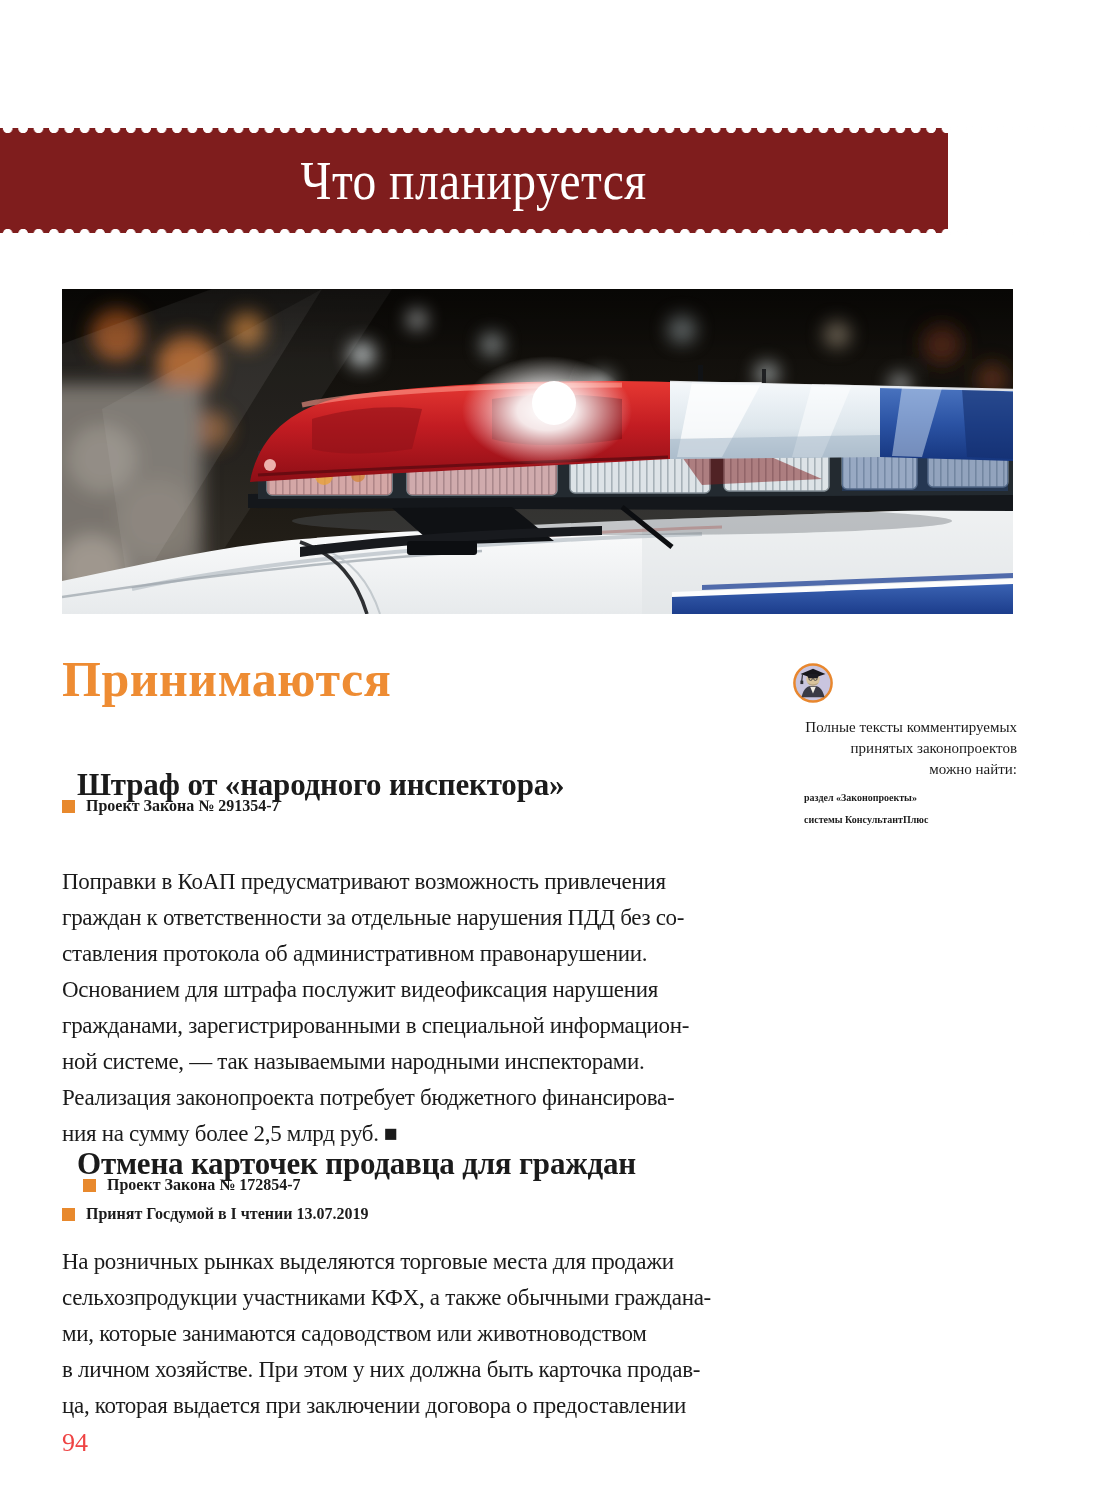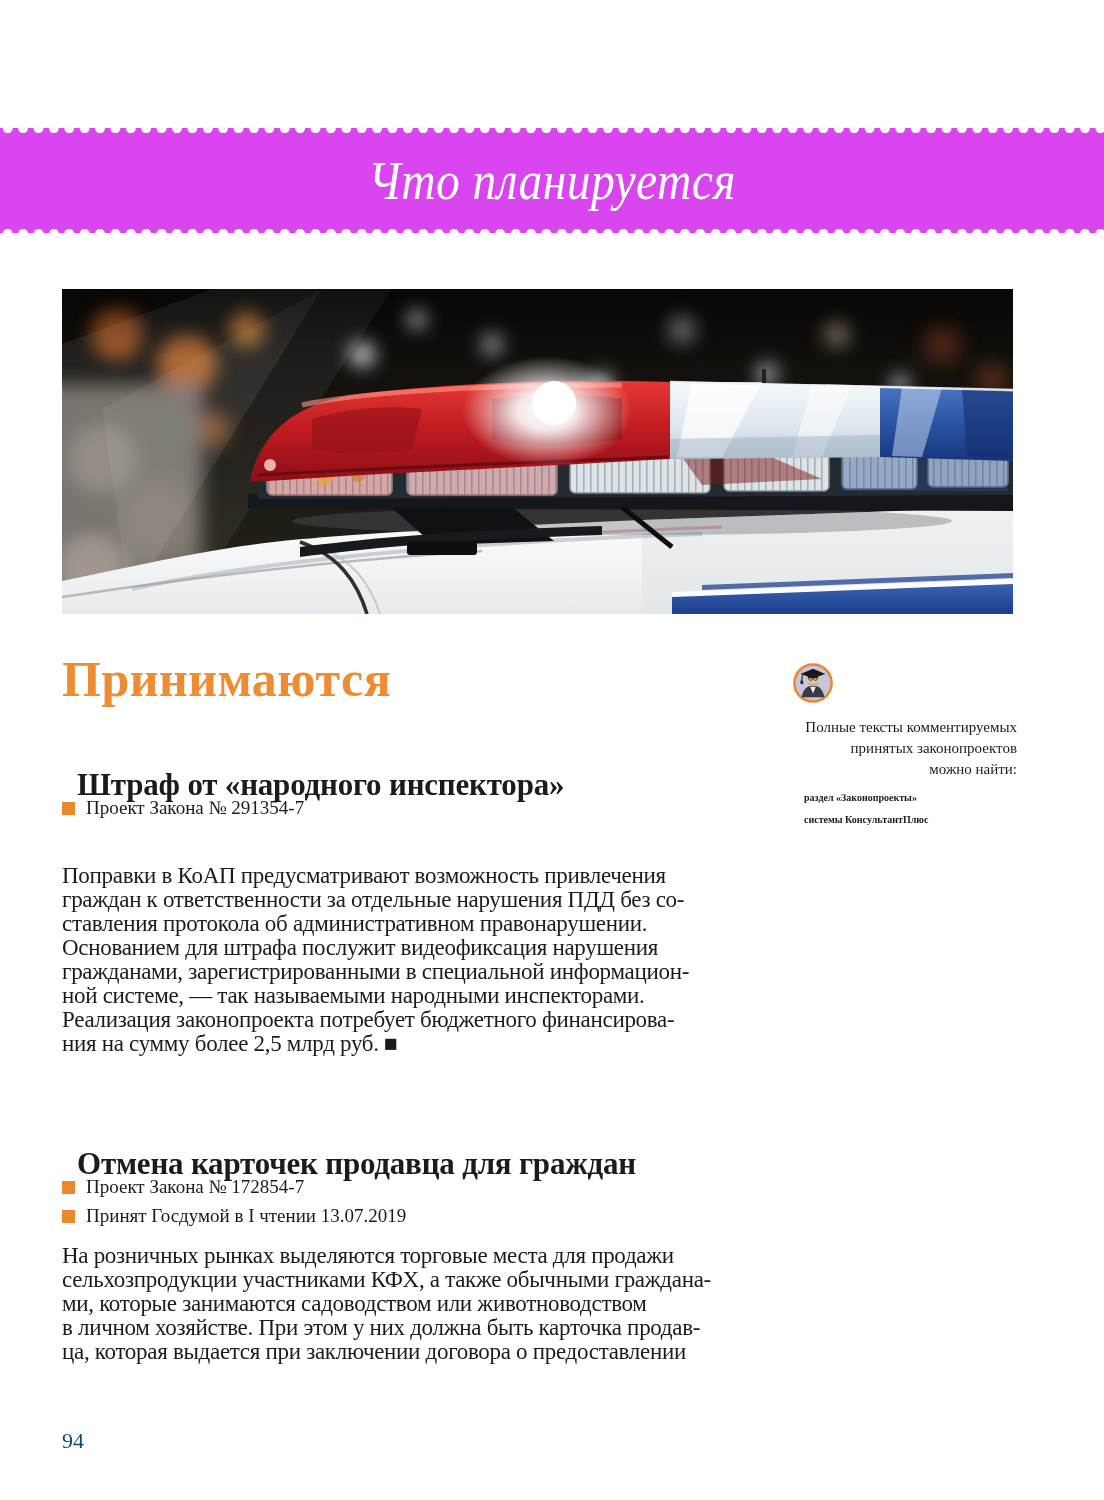--- a/index.html
+++ b/index.html
@@ -2,22 +2,22 @@
 <html><head>
 <meta charset="utf-8">
 <style>
   html,body{margin:0;padding:0;background:#ffffff;}
   .page{
     position:relative;width:1104px;height:1500px;background:#ffffff;
     font-family:"Liberation Serif", serif;color:#1b1b1b;overflow:hidden;
   }
   
   .banner{
-    position:absolute;left:0;top:128px;width:1104px;height:105px;
-    background:#d946ef;display:flex;align-items:center;justify-content:center;font-style:italic;
+    position:absolute;left:0;top:128px;width:948px;height:105px;
+    background:#7f1d1d;display:flex;align-items:center;justify-content:center;
   }
   .perf{position:absolute;left:0;width:1104px;height:11px;
     background-image:radial-gradient(circle at 7.7px 5.5px,#ffffff 4.4px,rgba(255,255,255,0) 5px);
     background-size:15.4px 11px;background-repeat:repeat-x;}
   .perf.top{top:-5.5px;}
   .perf.bottom{bottom:-5.5px;}
   .banner-title{
     color:#ffffff;font-size:54px;font-weight:400;letter-spacing:0.5px;
     transform:scaleX(0.88);white-space:nowrap;
   }
@@ -32,33 +32,33 @@
   
   .sidebar{position:absolute;left:792px;top:662px;width:225px;}
   .avatar{width:42px;height:42px;}
   .sidebar-note{margin-top:9px;font-size:15px;line-height:21px;white-space:pre-line;text-align:right;}
   .sidebar-note-bold{margin-top:7px;font-size:10px;line-height:22px;font-weight:700;white-space:pre-line;margin-left:12px;}
   
   .article{position:absolute;left:62px;width:710px;}
   .article-title{font-size:31px;font-weight:700;letter-spacing:-0.2px;white-space:nowrap;margin:15px;}
   .meta-row{display:flex;align-items:center;gap:11px;position:absolute;left:0;}
   .meta-sq{width:13px;height:13px;background:#E8892D;flex:0 0 auto;}
-  .meta-text{font-size:19px;font-weight:400;white-space:nowrap;}
-  .body-text{font-size:23px;line-height:24px;letter-spacing:-0.3px;white-space:pre-line;}
+  .meta-text{font-size:16px;font-weight:700;white-space:nowrap;}
+  .body-text{font-size:23px;line-height:36px;letter-spacing:-0.3px;white-space:pre-line;}
   .a1-title{top:752px;}
   .a1-m1{top:797px;}
   .a1-m2{top:826px;}
   .a1-body{top:864px;}
   .a2-title{top:1131px;}
-  .a2-m1{top:1176px;}
+  .a2-m1{top:1176px;margin-left:21px;}
   .a2-m2{top:1205px;}
   .a2-body{top:1244px;}
   .abs{position:absolute;left:62px;}
   
-  .page-number{position:absolute;left:62px;top:1428px;font-size:22px;color:#0c4a6e;}
+  .page-number{position:absolute;left:62px;top:1428px;font-size:26px;color:#ef4444;}
 </style>
 </head>
 <body>
 
 <div class="page">
 
   <div class="banner">
     <div class="perf top"></div>
     <div class="perf bottom"></div>
     <div class="banner-title">Что планируется</div>

